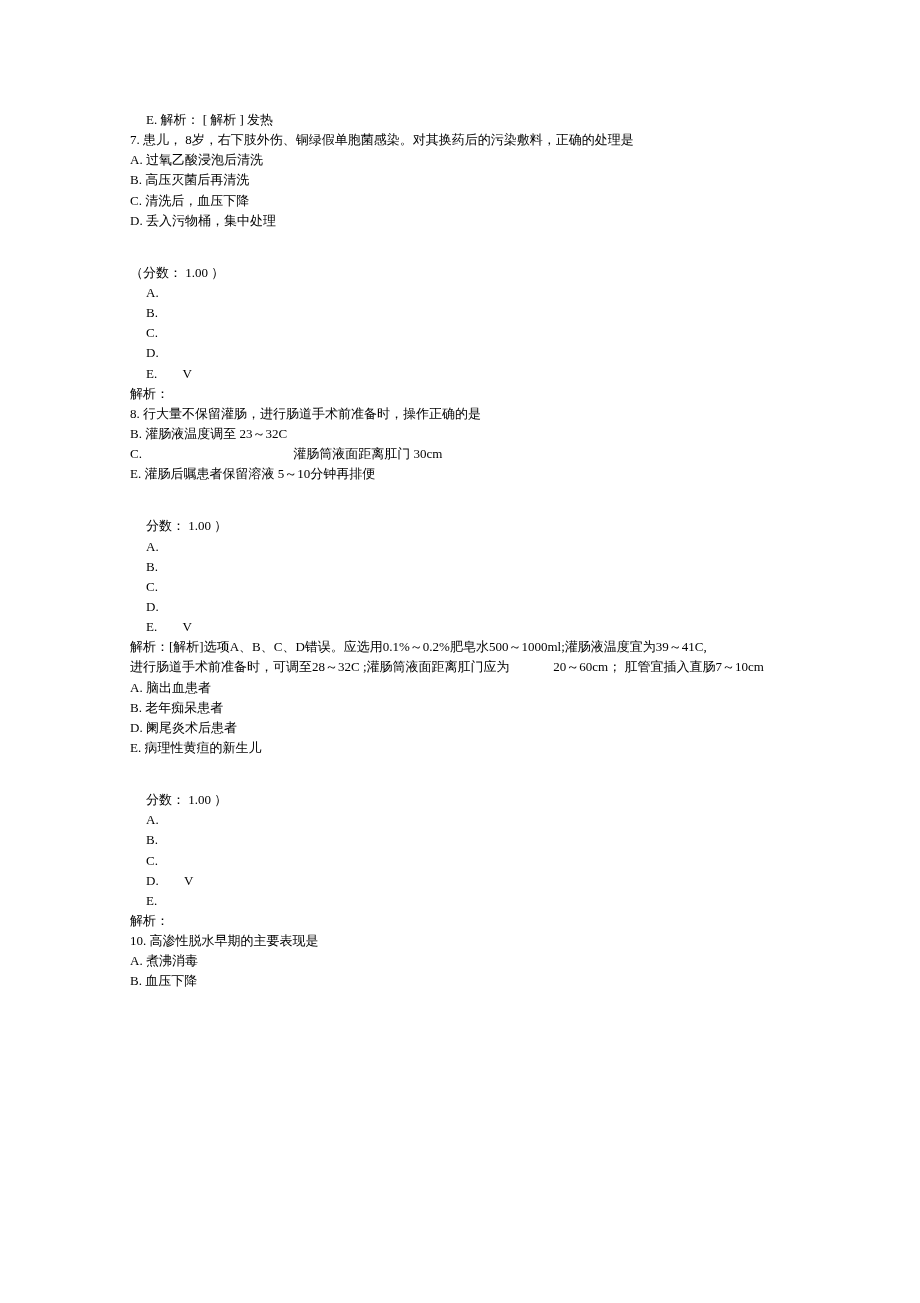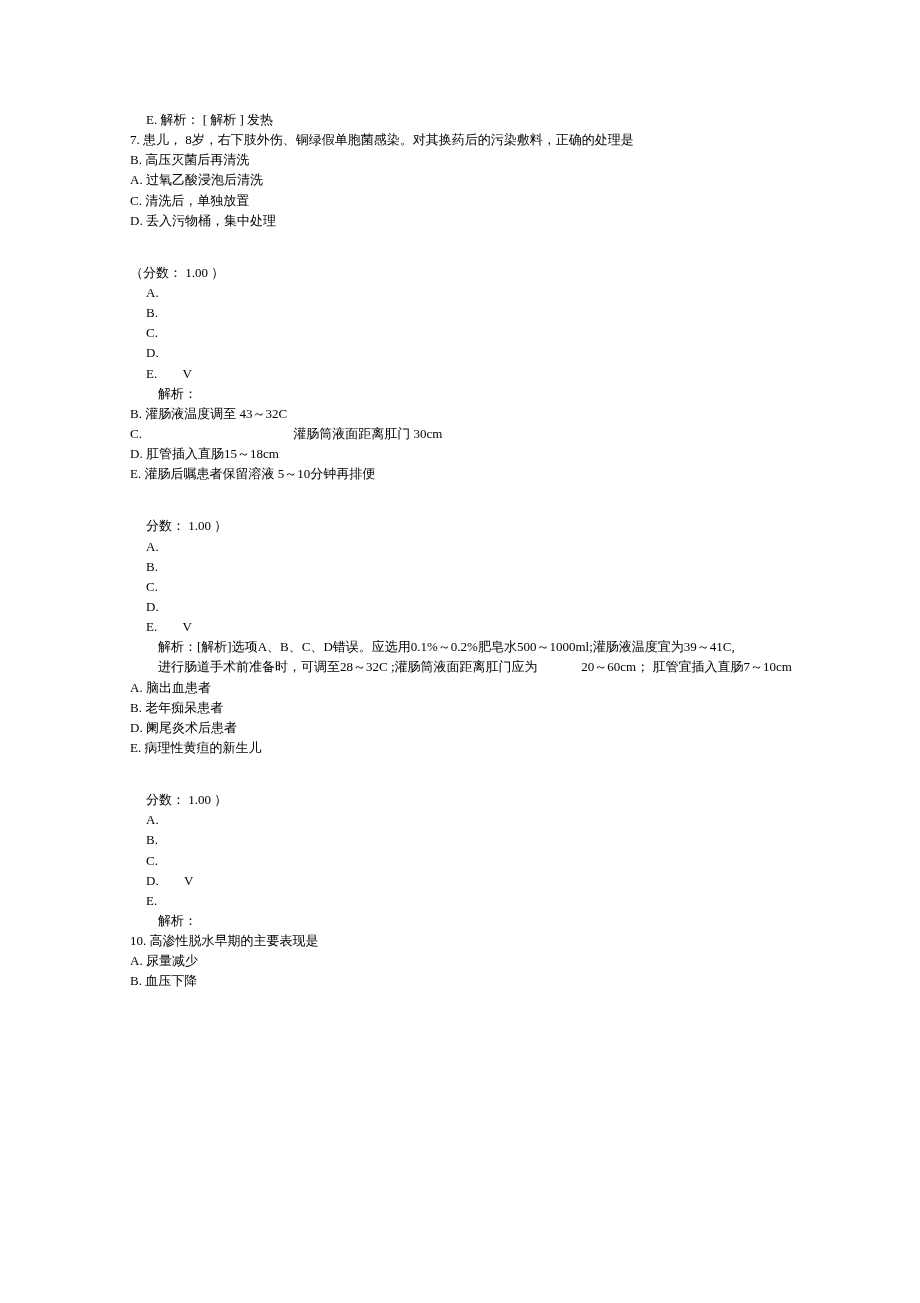--- a/index.html
+++ b/index.html
@@ -24,62 +24,61 @@
     padding-left: 16px;
   }
   .letter {
     display: inline-block;
   }
   .check {
     margin-left: 22px;
   }
   .explain {
     padding-left: 0;
-    margin-left: 28px;
   }
   .stem-line {
     padding-left: 0;
     white-space: nowrap;
   }
   .indented {
     padding-left: 16px;
   }
 </style>
 </head>
 <body>
 
 <div class="page">
 
   <div class="line indented">E.  解析： [ 解析 ] 发热</div>
 
   <div class="line">7.    患儿， 8岁，右下肢外伤、铜绿假单胞菌感染。对其换药后的污染敷料，正确的处理是</div>
+  <div class="line">A.  过氧乙酸浸泡后清洗</div>
   <div class="line">B.  高压灭菌后再清洗</div>
-  <div class="line">A.  过氧乙酸浸泡后清洗</div>
-  <div class="line">C.  清洗后，单独放置</div>
+  <div class="line">C.  清洗后，血压下降</div>
   <div class="line">D.  丢入污物桶，集中处理</div>
 
   <div style="height:32px"></div>
 
   <div class="line">（分数： 1.00 ）</div>
   <div class="line ans-line">A.</div>
   <div class="line ans-line">B.</div>
   <div class="line ans-line">C.</div>
   <div class="line ans-line">D.</div>
   <div class="line ans-line">
     <span class="letter">E.</span>
     <span class="check">V</span>
   </div>
   <div class="line explain">解析：</div>
 
-  <div class="line">B.  灌肠液温度调至 43～32C</div>
+  <div class="line">8.  行大量不保留灌肠，进行肠道手术前准备时，操作正确的是</div>
+  <div class="line">B.  灌肠液温度调至 23～32C</div>
   <div class="line">
     <span style="display:inline-block;width:160px;">C.</span>
     <span>灌肠筒液面距离肛门    30cm</span>
   </div>
-  <div class="line">D.  肛管插入直肠15～18cm</div>
   <div class="line">E.  灌肠后嘱患者保留溶液 5～10分钟再排便</div>
 
   <div style="height:32px"></div>
 
   <div class="line indented">分数： 1.00 ）</div>
   <div class="line ans-line">A.</div>
   <div class="line ans-line">B.</div>
   <div class="line ans-line">C.</div>
   <div class="line ans-line">D.</div>
   <div class="line ans-line">
@@ -104,16 +103,16 @@
   <div class="line ans-line">B.</div>
   <div class="line ans-line">C.</div>
   <div class="line ans-line">
     <span class="letter">D.</span>
     <span class="check">V</span>
   </div>
   <div class="line ans-line">E.</div>
   <div class="line explain">解析：</div>
 
   <div class="line">10.  高渗性脱水早期的主要表现是</div>
-  <div class="line">A.  尿量减少</div>
+  <div class="line">A.  煮沸消毒</div>
   <div class="line">B.  血压下降</div>
 
 </div>
 
 </body></html>

